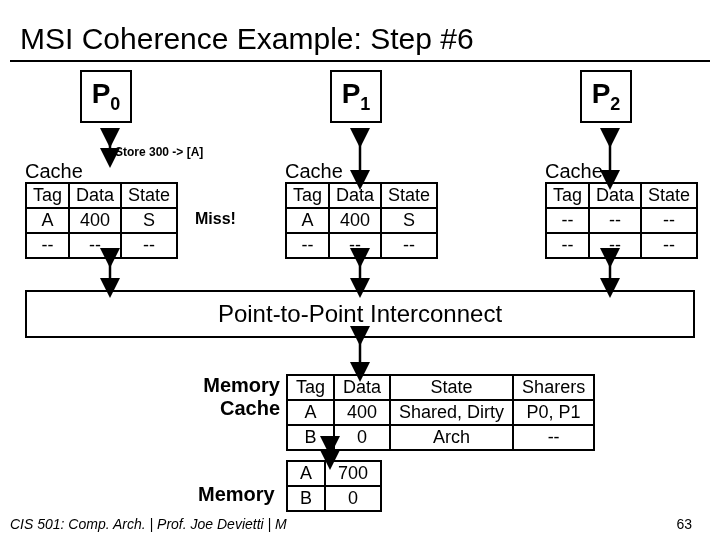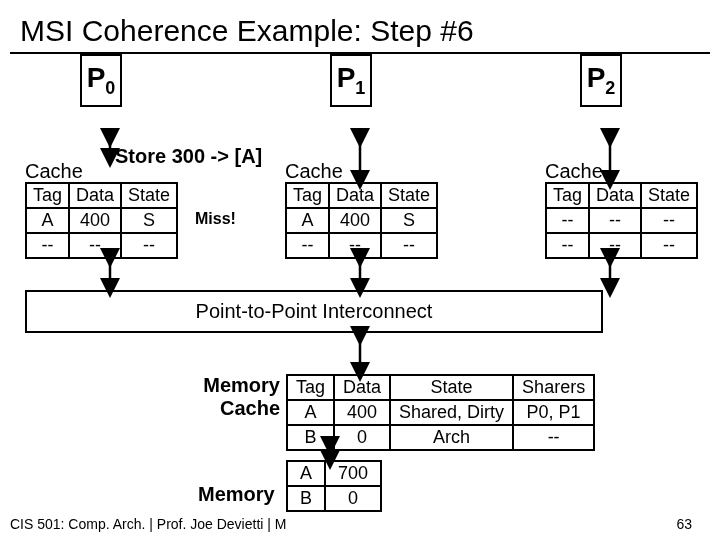--- a/index.html
+++ b/index.html
@@ -9,40 +9,40 @@
     height: 540px;
     font-family: Arial, Helvetica, sans-serif;
     background: #fff;
     position: relative;
     overflow: hidden;
   }
   .title {
     font-size: 30px;
     padding: 14px 10px 4px 10px;
     border-bottom: 2px solid #000;
-    margin: 0 10px;
+    margin: 8px 10px;
   }
   .proc-box {
     position: absolute;
     border: 2px solid #000;
     text-align: center;
     font-size: 28px;
     font-weight: bold;
     padding: 6px 0;
-    width: 42px;
+    width: 52px;
   }
   .sub { font-size: 18px; vertical-align: sub; }
   #p0 { left: 80px; }
   #p1 { left: 330px; }
   #p2 { left: 580px; }
 
   .store-label {
     position: absolute;
     left: 115px; top: 145px;
-    font-size: 20px; font-weight: bold;
+    font-size: 12px; font-weight: bold;
   }
   .miss-label {
     position: absolute;
     left: 195px; top: 210px;
     font-size: 16px; font-weight: bold;
   }
 
   .cache-label {
     position: absolute;
     font-size: 20px;
@@ -65,24 +65,24 @@
     font-weight: normal;
   }
   #t0 { left: 25px; }
   #t1 { left: 285px; }
   #t2 { left: 545px; }
 
   .interconnect {
     position: absolute;
     top: 290px;
     left: 25px;
-    width: 578px;
-    border: 2px solid #000;
-    text-align: center;
-    font-size: 20px;
+    width: 670px;
+    border: 2px solid #000;
+    text-align: center;
+    font-size: 24px;
     padding: 8px 0;
   }
 
   .shared-label {
     position: absolute;
     left: 200px; top: 374px;
     font-size: 20px; font-weight: bold;
     text-align: right;
     width: 80px;
     line-height: 1.15;
@@ -115,20 +115,21 @@
     border: 2px solid #000;
     padding: 1px 12px;
     text-align: center;
   }
 
   .footer {
     position: absolute;
     bottom: 8px;
     left: 10px;
     font-size: 14px;
+    font-style: italic;
   }
   .pagenum {
     position: absolute;
     bottom: 8px;
     right: 28px;
     font-size: 14px;
   }
 
   svg.arrows {
     position: absolute;

